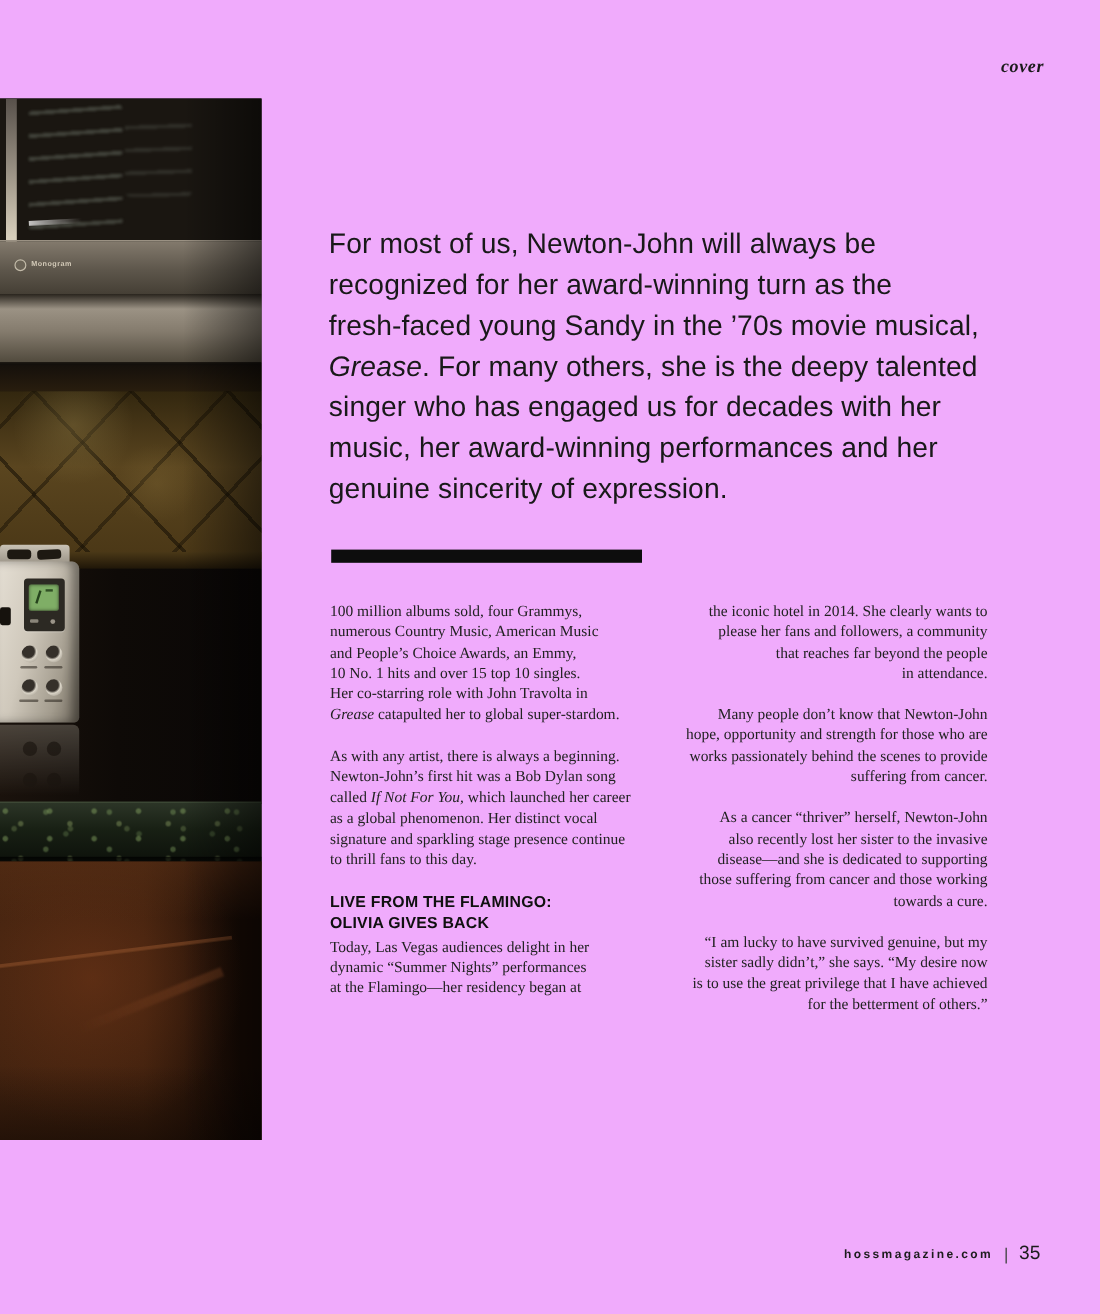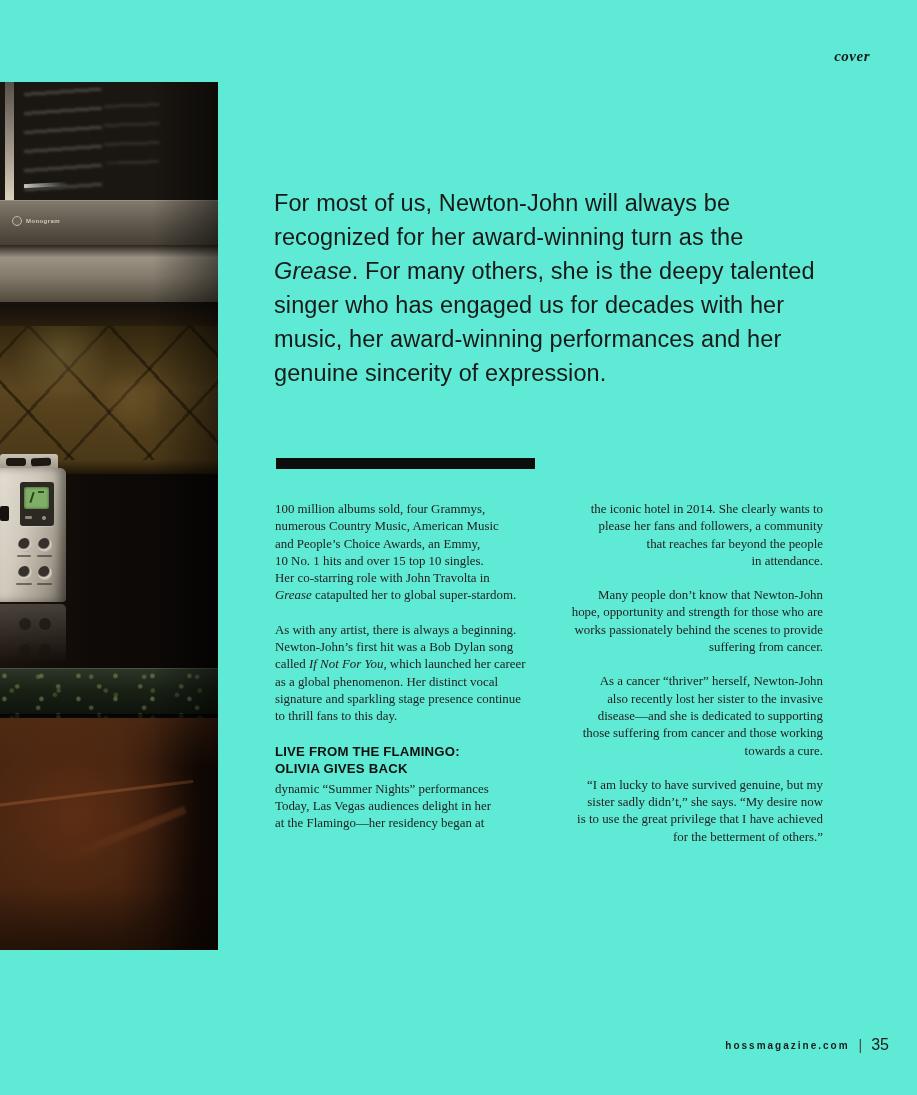--- a/index.html
+++ b/index.html
@@ -1,28 +1,28 @@
 <!DOCTYPE html>
 <html><head>
 <meta charset="utf-8">
 <style>
   html,body { margin:0; padding:0; background:#ffffff; }
   .page {
-    position:relative; width:917px; height:1095px; background:#5eead4;
+    position:relative; width:917px; height:1095px; background:#f0abfc;
     font-family:"Liberation Serif", serif; overflow:hidden;
   }
 
   
   .cover-label {
     position:absolute; top:48px; right:47px;
     font-family:"Liberation Serif", serif; font-style:italic; font-weight:700;
     font-size:15px; color:#1a1a1a; letter-spacing:.5px;
   }
   .footer {
-    position:absolute; top:1036px; right:28px; display:flex; align-items:center; gap:9px;
+    position:absolute; top:1036px; right:50px; display:flex; align-items:center; gap:9px;
     color:#1a1a1a;
   }
   .footer .site {
     font-family:"Liberation Sans", sans-serif; font-weight:700; font-size:10px;
     letter-spacing:2px; color:#1c1c1c;
   }
   .footer .sep { font-family:"Liberation Sans", sans-serif; font-weight:300; font-size:14px; color:#444; }
   .footer .pagenum { font-family:"Liberation Sans", sans-serif; font-weight:400; font-size:16px; color:#1c1c1c; }
 
   
@@ -217,20 +217,21 @@
       <div class="cab-bevel1"></div>
       <div class="cab-bevel2"></div>
       <div class="cab-bottom"></div>
     </div>
     <div class="photo-vignette"></div>
   </div>
 
   <div class="intro">
       <div>For most of us, Newton-John will always be</div>
       <div>recognized for her award-winning turn as the</div>
+      <div>fresh-faced young Sandy in the ’70s movie musical,</div>
       <div><i>Grease</i><span>. For many others, she is the deepy talented</span></div>
       <div>singer who has engaged us for decades with her</div>
       <div>music, her award-winning performances and her</div>
       <div>genuine sincerity of expression.</div>
     </div>
 
   <div class="divider"></div>
 
   <div class="col col-left">
     <div class="para">
@@ -247,22 +248,22 @@
         <div><span>called </span><i>If Not For You</i><span>, which launched her career</span></div>
         <div>as a global phenomenon. Her distinct vocal</div>
         <div>signature and sparkling stage presence continue</div>
         <div>to thrill fans to this day.</div>
       </div>
     <div class="subhead">
         <div>LIVE FROM THE FLAMINGO:</div>
         <div>OLIVIA GIVES BACK</div>
       </div>
     <div class="para">
+        <div>Today, Las Vegas audiences delight in her</div>
         <div>dynamic “Summer Nights” performances</div>
-        <div>Today, Las Vegas audiences delight in her</div>
         <div>at the Flamingo—her residency began at</div>
       </div>
   </div>
 
   <div class="col col-right">
     <div class="para">
         <div>the iconic hotel in 2014. She clearly wants to</div>
         <div>please her fans and followers, a community</div>
         <div>that reaches far beyond the people</div>
         <div>in attendance.</div>

